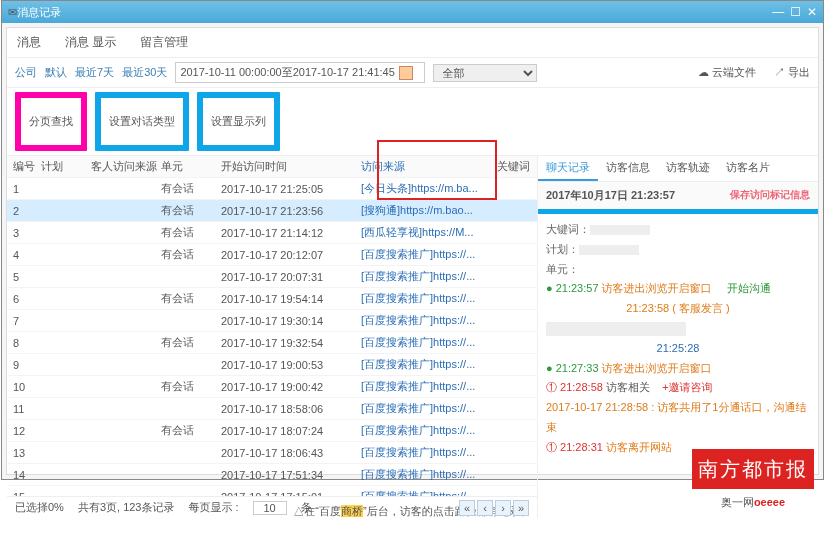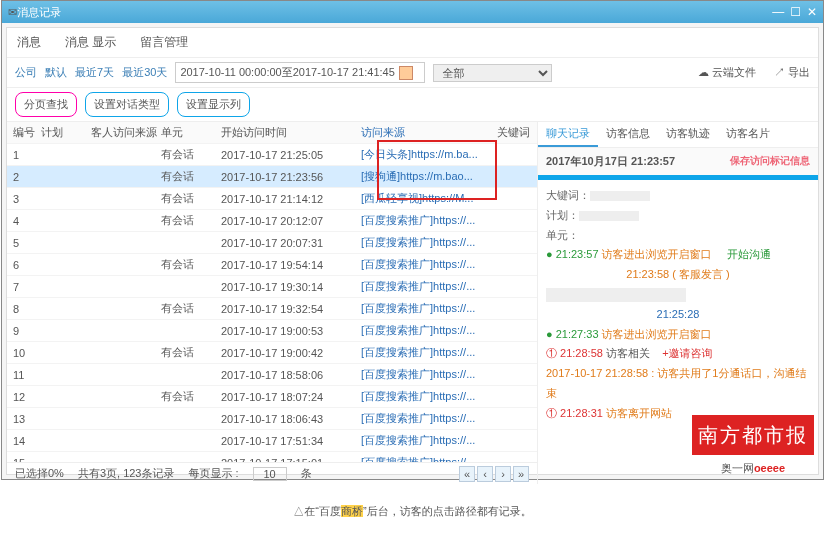--- a/index.html
+++ b/index.html
@@ -9,24 +9,24 @@
 .titlebar .title{font-size:11px;color:#fff}
 .titlebar .win-ctrls{margin-left:auto;display:flex;gap:6px}
 .titlebar .win-ctrls span{color:#fff;cursor:pointer;font-size:12px}
 .body{background:#fff;margin:4px;border:1px solid #ddd;height:448px;position:relative}
 .topnav{display:flex;gap:24px;padding:6px 10px;border-bottom:1px solid #eee}
 .topnav span{font-size:12px}
 .toolbar{display:flex;align-items:center;gap:8px;padding:4px 8px;border-bottom:1px solid #eee}
 .toolbar .tbtn{font-size:11px;color:#3a7eb5}
 .toolbar .daterange{border:1px solid #ccc;padding:2px 4px;font-size:11px;min-width:250px;display:flex;align-items:center;gap:4px}
 .toolbar .cal-icon{width:14px;height:14px;background:#fc9;border:1px solid #c86}
-.toolbar select{border:1px solid #ccc;padding:1px 4px;font-size:11px;width:119px}
+.toolbar select{border:1px solid #ccc;padding:1px 4px;font-size:11px;width:104px}
 .toolbar .right-tools{margin-left:auto;display:flex;gap:18px;color:#888}
 .subbar{display:flex;gap:8px;padding:4px 8px;border-bottom:1px solid #eee}
-.subbar .pill{border:1px solid #0ea5e9;border-radius:8px;padding:4px 8px;font-size:11px}
+.subbar .pill{border:6px solid #0ea5e9;border-radius:1px;padding:16px 8px;font-size:11px}
 .subbar .pill.sel{border-color:#f0a}
 .content{display:flex;height:362px}
 .left{flex:1;display:flex;flex-direction:column;border-right:1px solid #eee}
 .thead,.trow{display:flex;align-items:center;height:22px;border-bottom:1px solid #f3f3f3}
 .thead{background:#fafafa;font-weight:normal}
 .c-idx{width:34px;padding-left:6px}
 .c-a{width:50px}
 .c-b{width:70px}
 .c-unit{width:60px}
 .c-time{width:140px}

